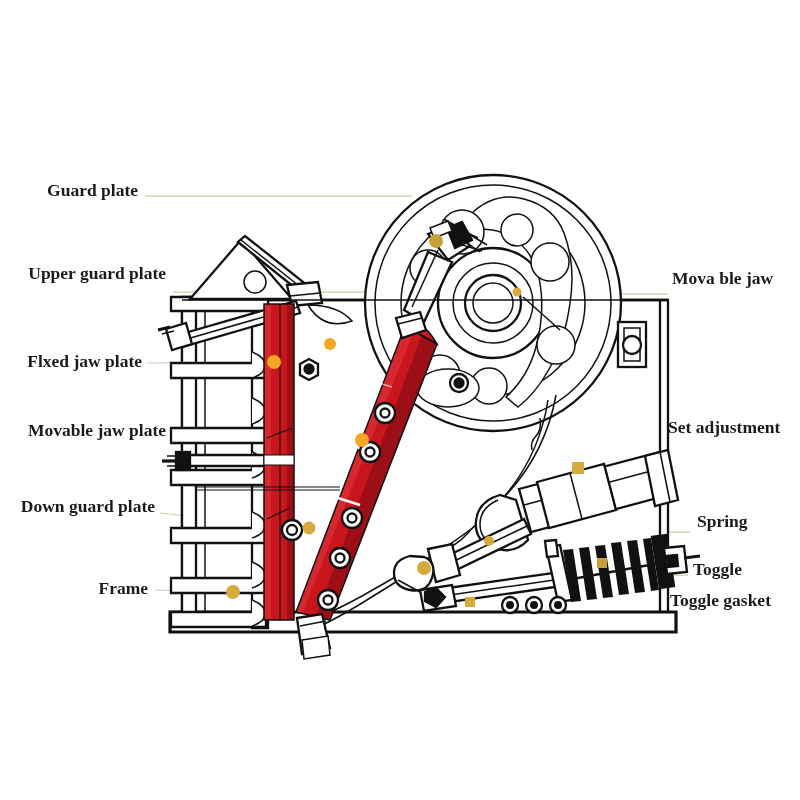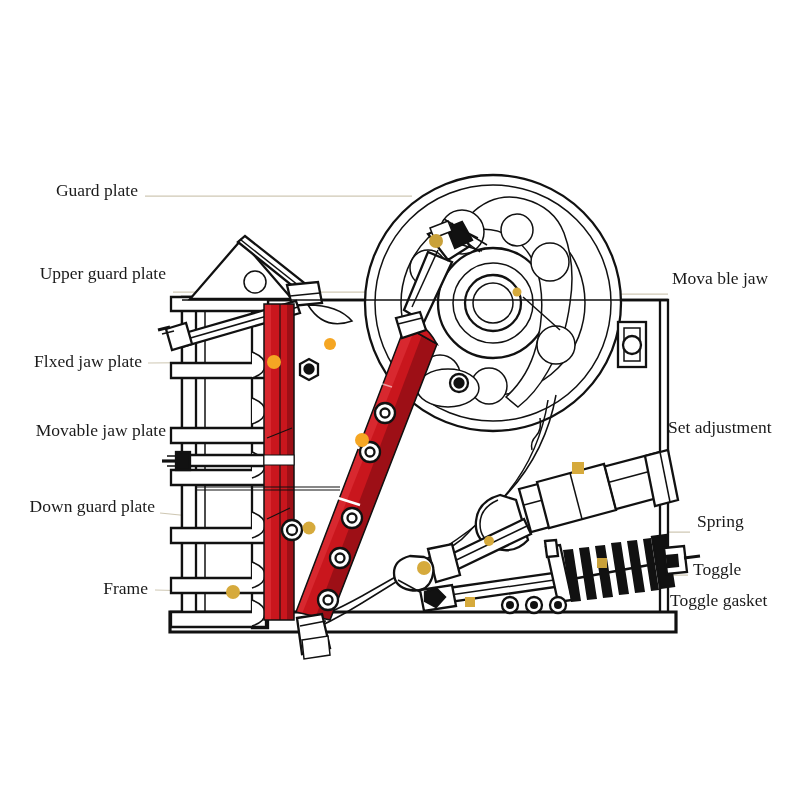--- a/index.html
+++ b/index.html
@@ -7,20 +7,21 @@
     padding: 0;
     background: #ffffff;
   }
   #stage {
     position: relative;
     width: 800px;
     height: 800px;
     background: #ffffff;
     overflow: hidden;
     font-family: "Liberation Serif", "DejaVu Serif", serif;
+    font-weight: bold;
   }
   #svgroot {
     position: absolute;
     top: 0; left: 0;
     width: 800px;
     height: 800px;
   }
   .lbl {
     font-family: "Liberation Serif", "DejaVu Serif", serif;
     font-size: 17.5px;

